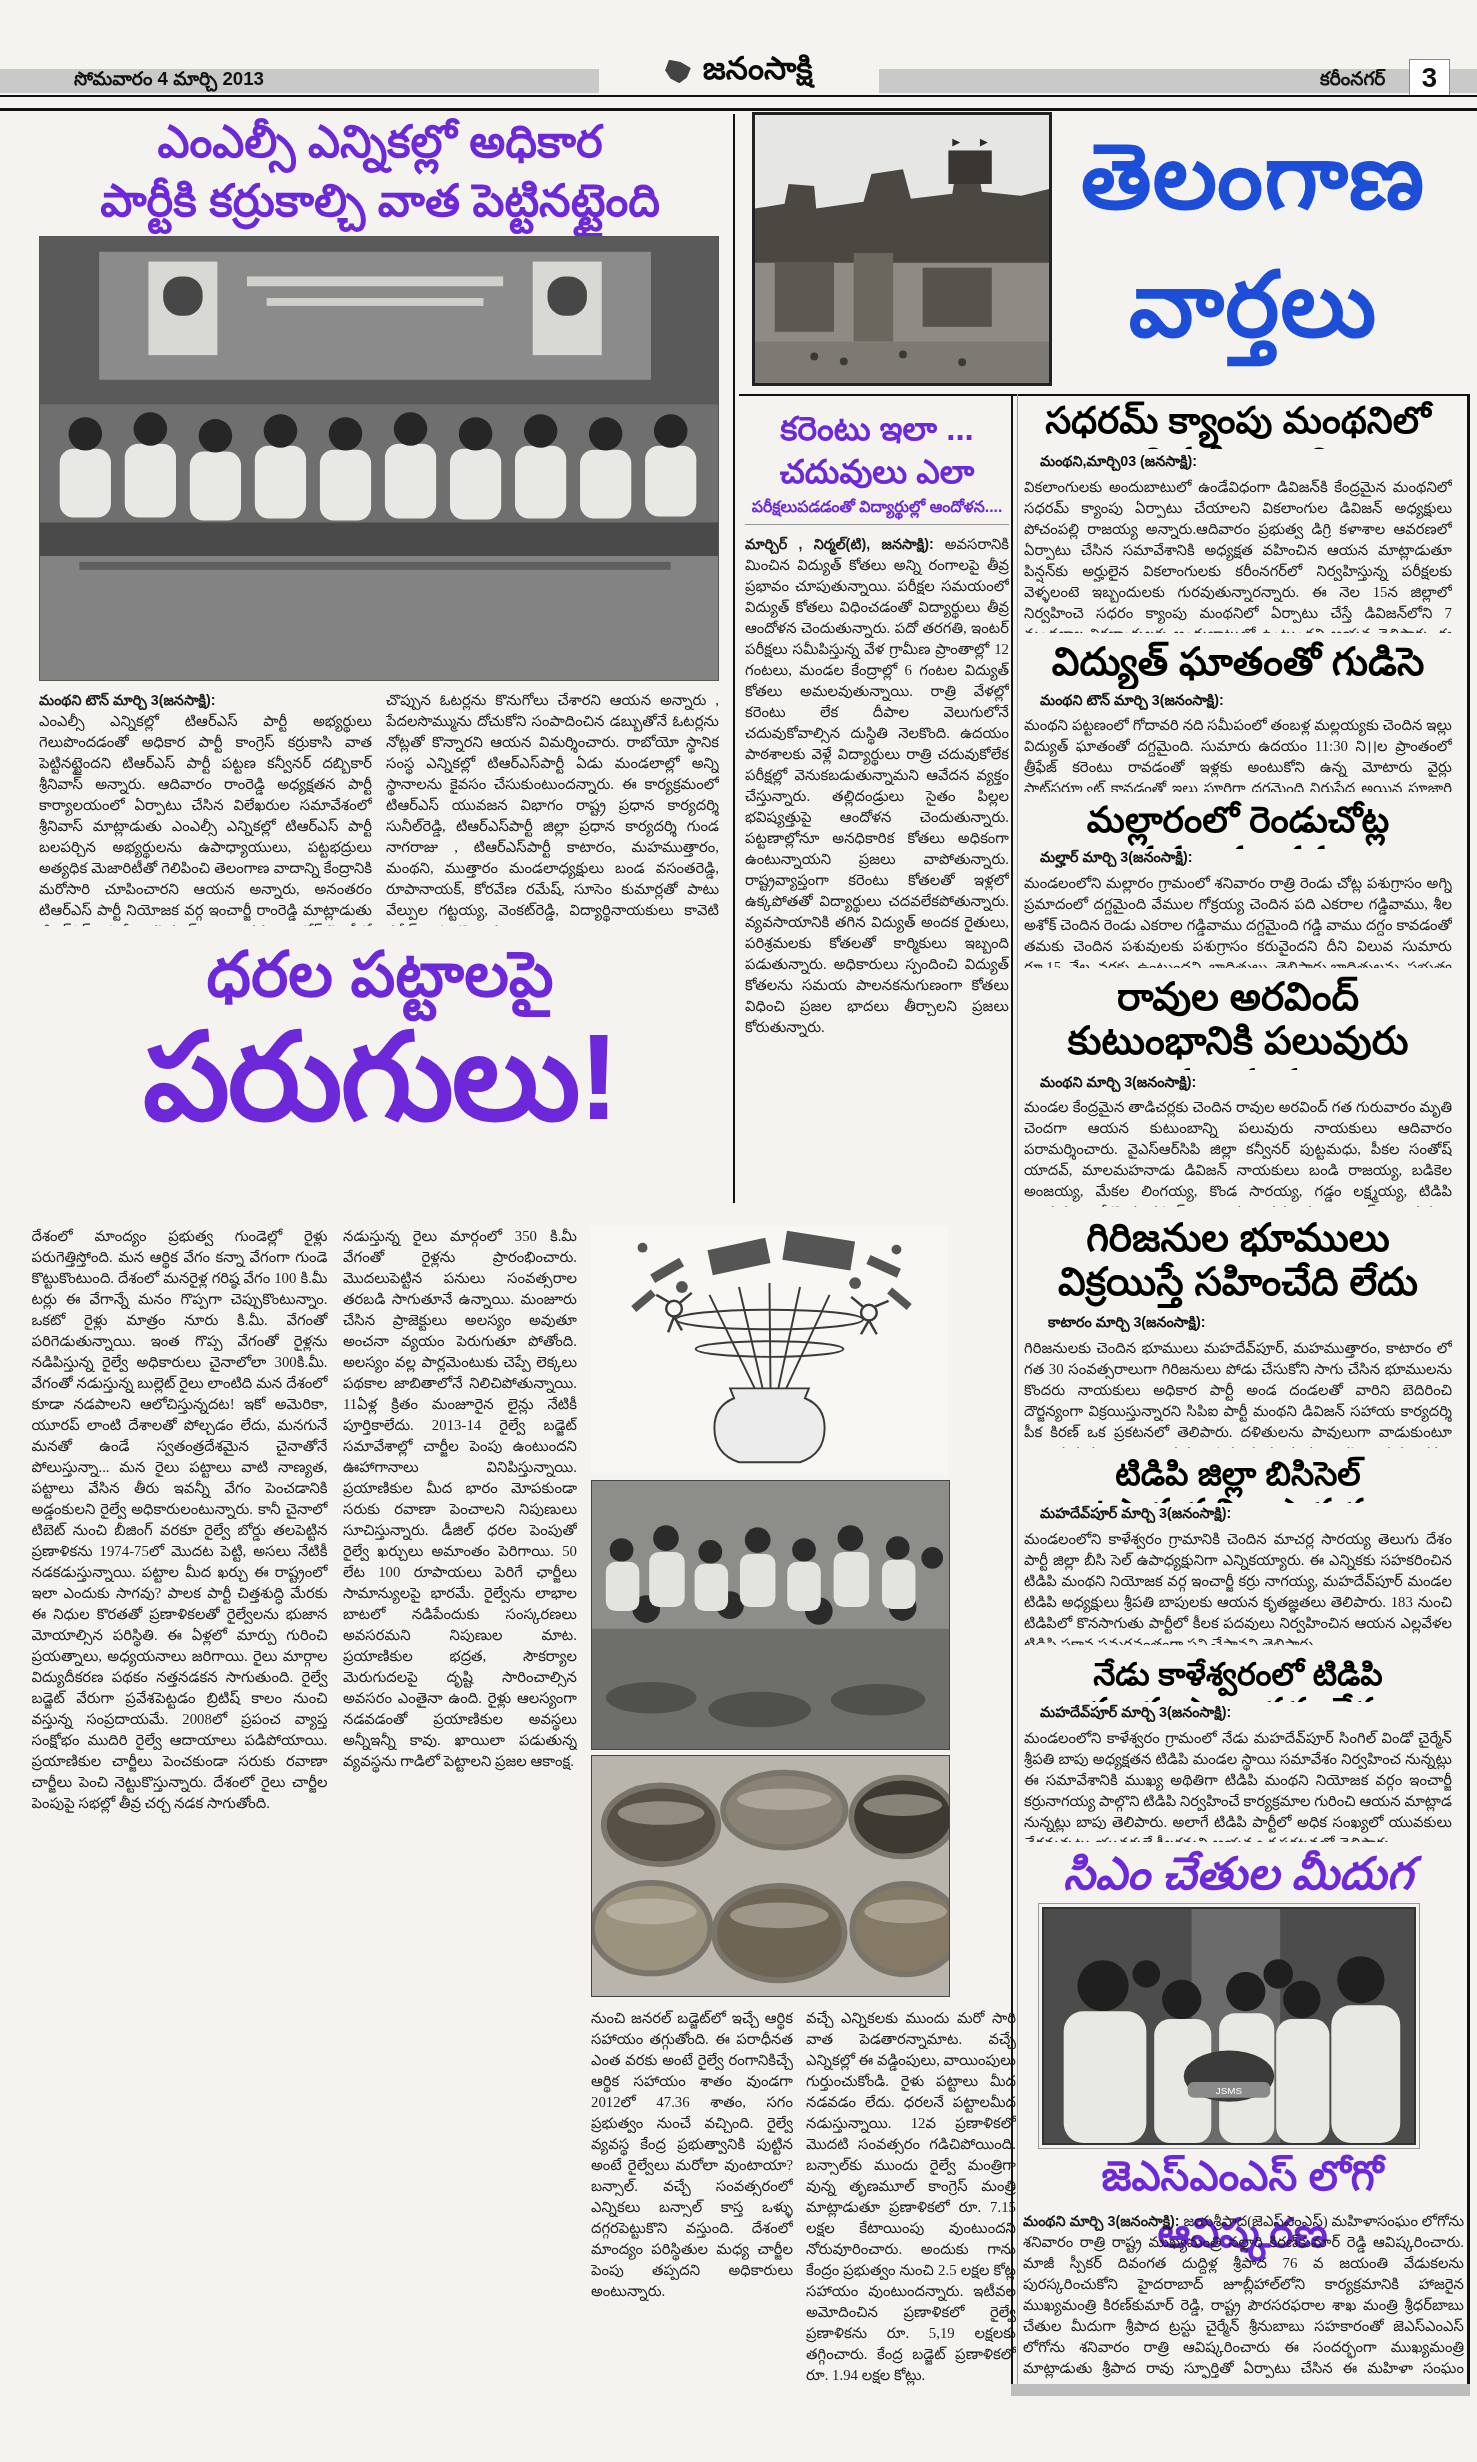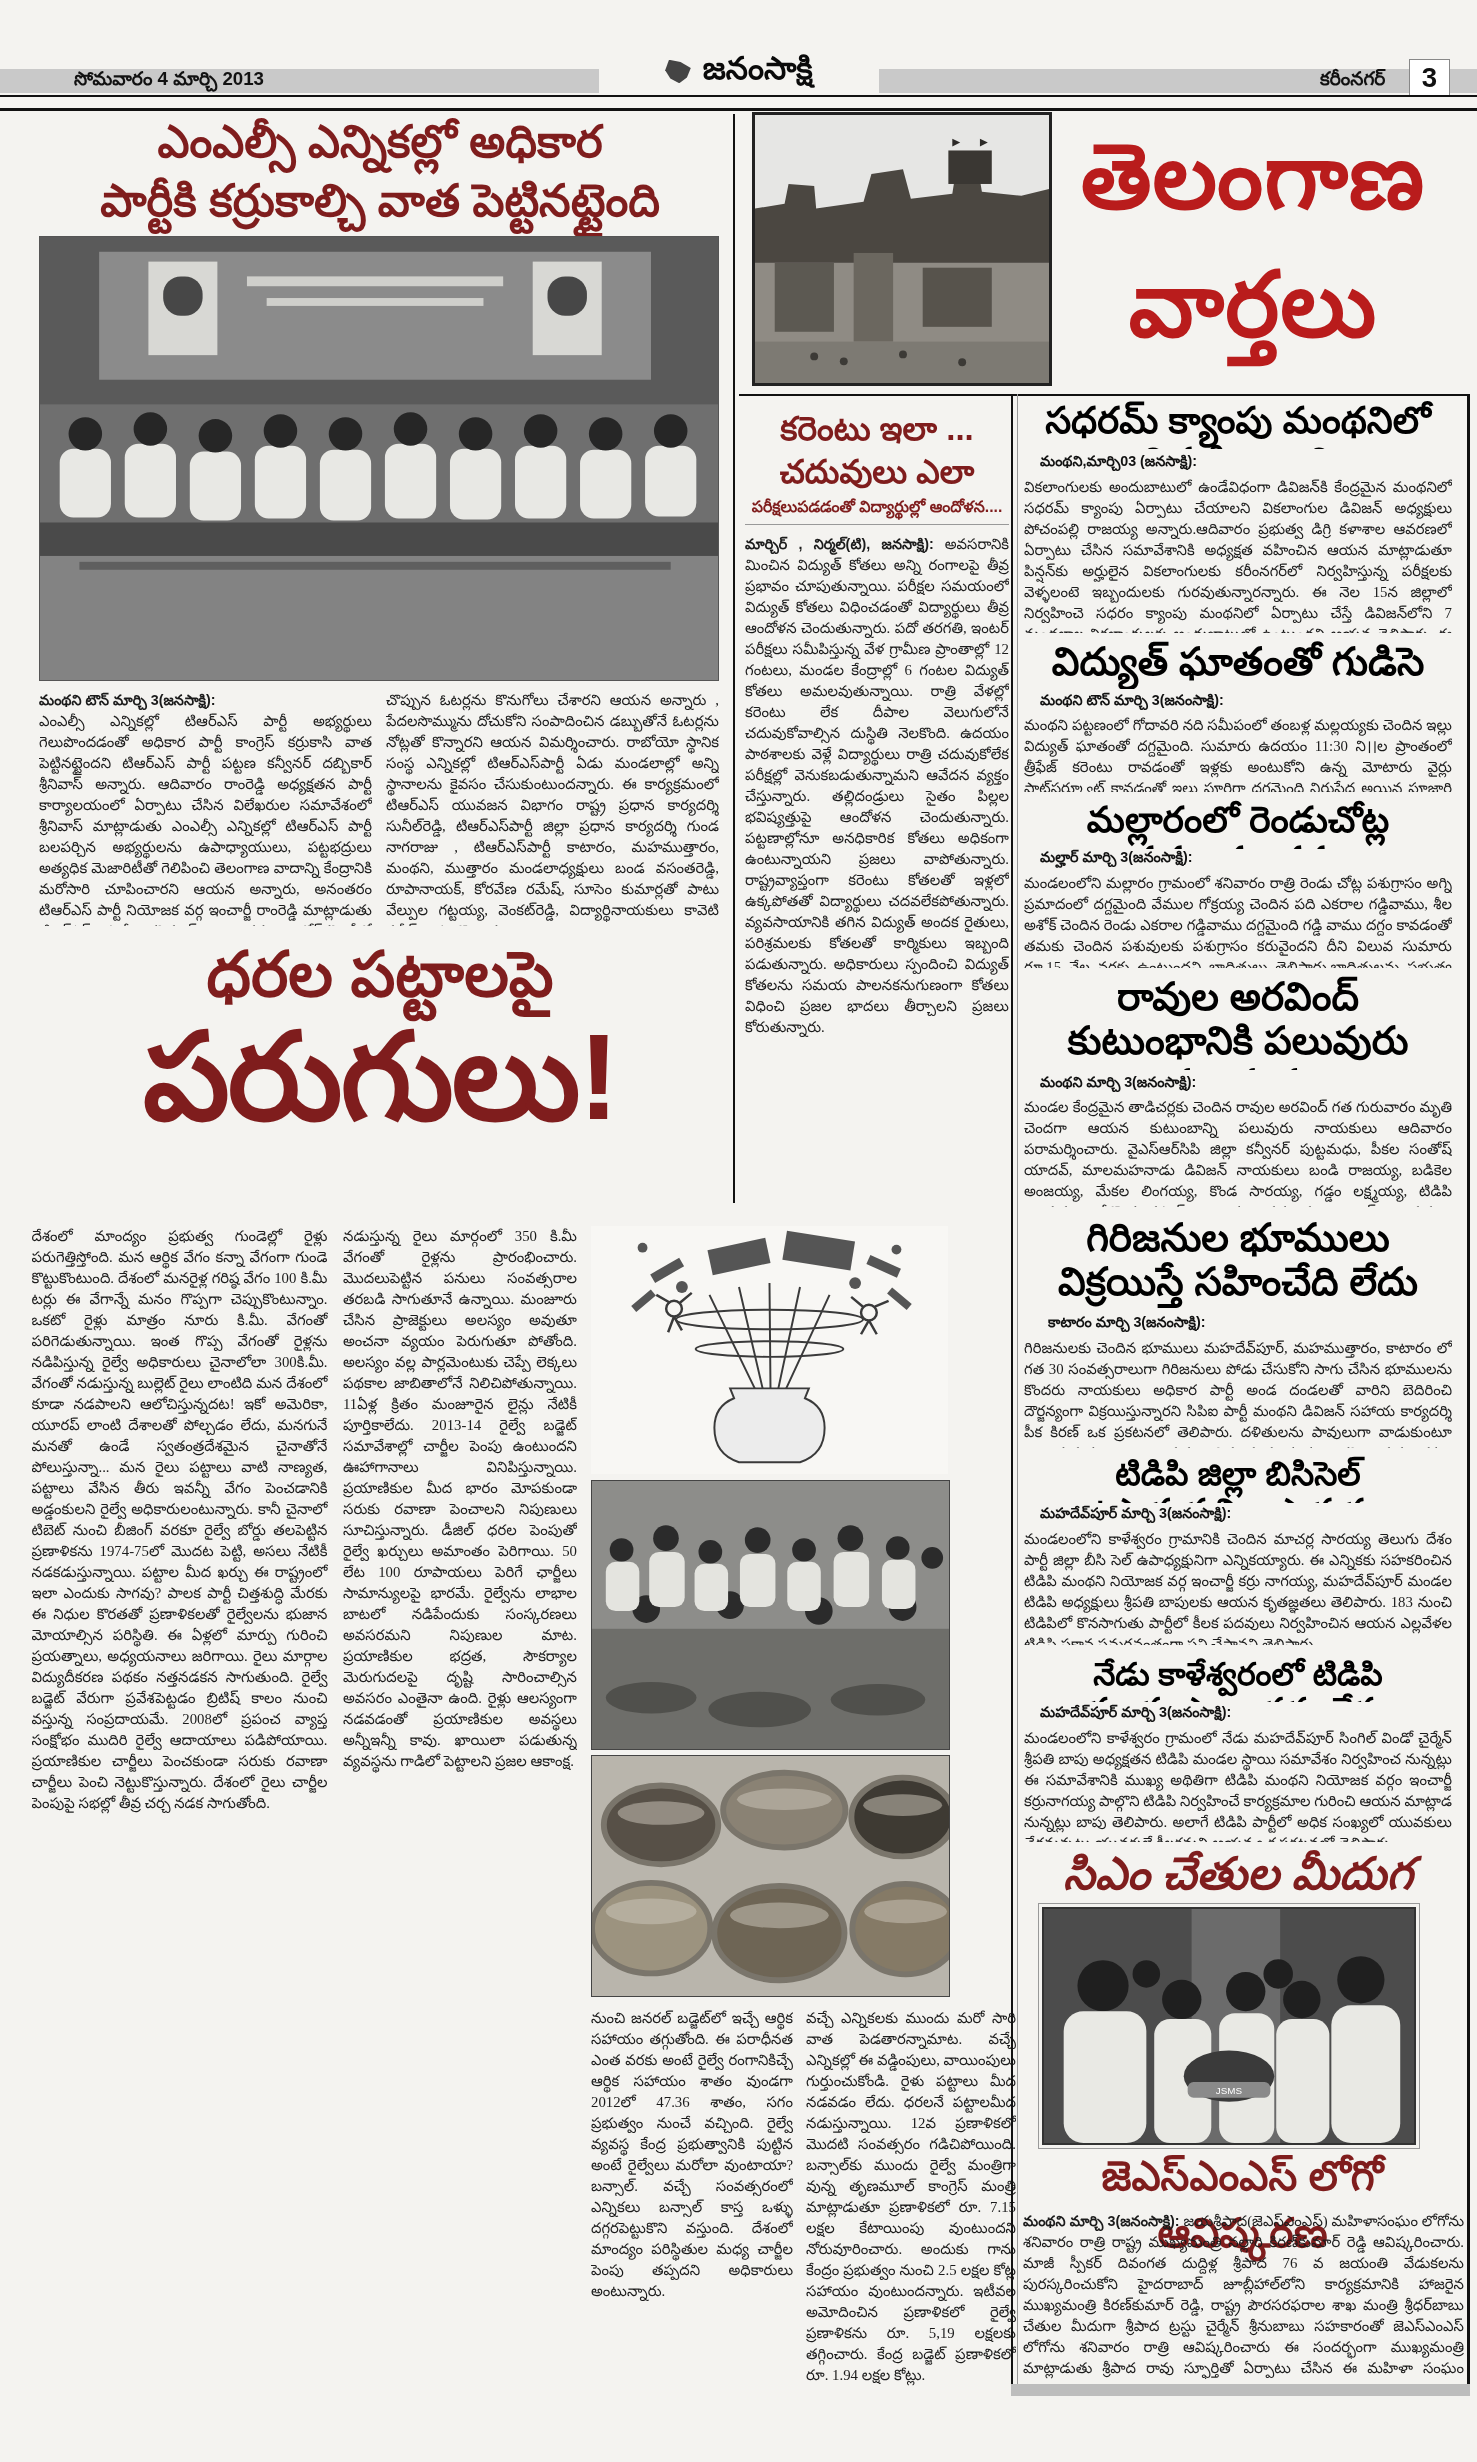--- a/index.html
+++ b/index.html
@@ -2,25 +2,25 @@
 <html><head>
 <meta charset="utf-8">
 <style>
   html,body{margin:0;padding:0;background:#888;}
   #page{position:relative;width:1478px;height:2463px;background:#f4f3f0;color:#111;
         font-family:"Liberation Serif", serif;overflow:hidden;}
   .abs{position:absolute;}
   .bar{background:#c9c9c9;}
   .rule{background:#111;}
   .grayrule{background:#999;}
-  .head{font-family:"Liberation Sans", sans-serif;font-weight:bold;text-align:center;color:#7f1d1d;}
+  .head{font-family:"Liberation Sans", sans-serif;font-weight:bold;text-align:center;color:#6d28d9;}
   .body-col{font-size:14.8px;line-height:1.42;text-align:justify;overflow:hidden;color:#1b1b1b;}
   .dateline{font-weight:bold;font-family:"Liberation Sans", sans-serif;font-size:14.3px;}
   .photo{border:2px solid #222;background:#bbb;overflow:hidden;}
-  .masthead-title{font-family:"Liberation Sans", sans-serif;font-weight:900;color:#b91c1c;
+  .masthead-title{font-family:"Liberation Sans", sans-serif;font-weight:900;color:#1d4ed8;
         text-align:center;letter-spacing:1px;}
   .rc-head{font-family:"Liberation Sans", sans-serif;font-weight:bold;text-align:center;
         line-height:1.12;color:#000;overflow:hidden;}
 </style>
 </head>
 <body>
 
 <div id="page">
 
   <div class="abs bar" style="left:0;top:69px;width:1478px;height:23.6px;"></div>

